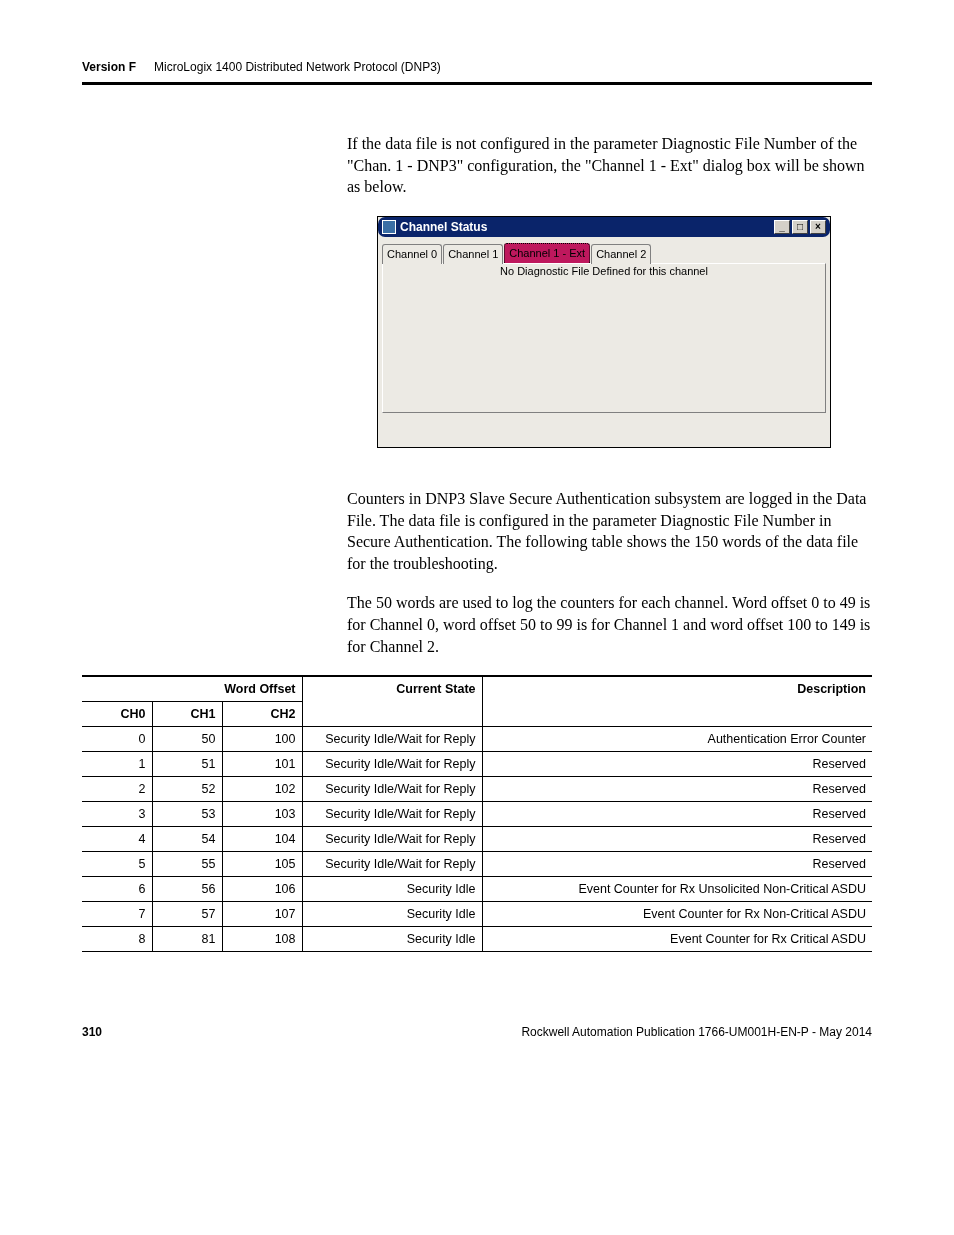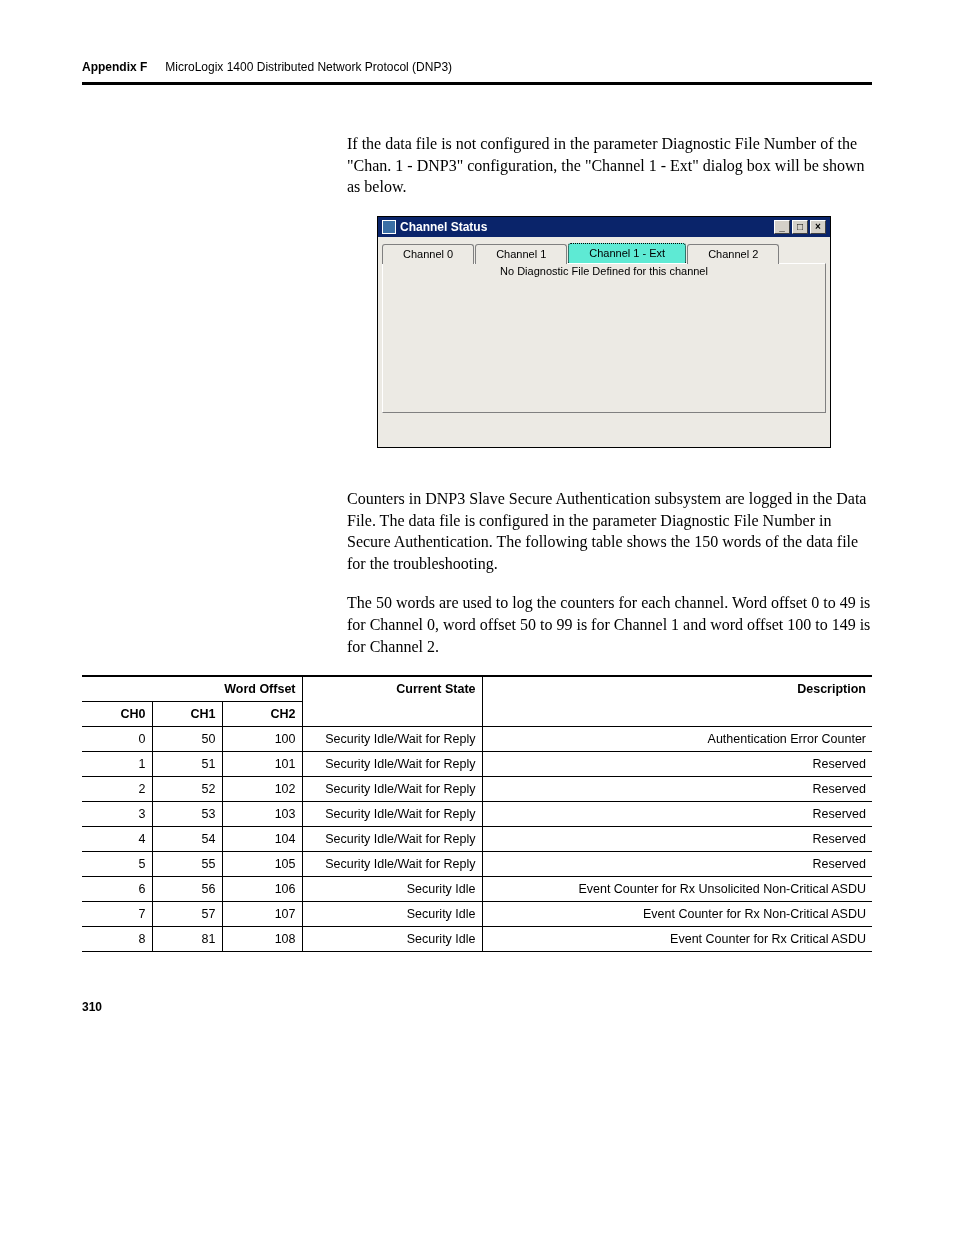--- a/index.html
+++ b/index.html
@@ -43,20 +43,21 @@
     font-family: Tahoma, Arial, sans-serif;
   }
   .dlg-title {
     background: #0a246a;
     color: #fff;
     font-size: 12px;
     font-weight: bold;
     padding: 2px 4px;
     display: flex;
     align-items: center;
+    border-radius: 7px;
   }
   .dlg-title .t-icon {
     display: inline-block;
     width: 14px; height: 14px;
     background: #3a6ea5;
     border: 1px solid #fff;
     margin-right: 4px;
   }
   .dlg-title .spacer { flex: 1; }
   .win-btn {
@@ -76,34 +77,34 @@
     padding: 6px 4px 4px 4px;
     height: 210px;
   }
   .tabs {
     display: flex;
     font-size: 11px;
     position: relative;
     z-index: 2;
   }
   .tab {
-    padding: 2px 20px;
+    padding: 2px 4px;
     background: #eceae4;
     border: 1px solid #808080;
     border-bottom: none;
     border-top-left-radius: 3px;
     border-top-right-radius: 3px;
     margin-right: 1px;
     position: relative;
     top: 1px;
   }
   .tab.active {
     border: 1px dotted #000;
     border-bottom: none;
-    background: #5eead4;
+    background: #be185d;
     top: 0;
   }
   .tab-pane {
     height: 150px;
     background: #eceae4;
     border: 1px solid #808080;
     border-top-color:#fff; border-left-color:#fff;
     display: flex;
     justify-content: center;
     font-size: 11px;
@@ -137,35 +138,35 @@
     border-top: 2px solid #000;
     border-bottom: 1px solid #000;
   }
   table.data thead tr.sub th {
     border-top: none;
   }
   table.data .col-border {
     border-right: 1px solid #000;
   }
   .footer {
-    margin-top: 48px;
+    margin-top: 73px;
     display: flex;
     font-size: 12px;
     font-family: Arial, Helvetica, sans-serif;
   }
   .footer .pn { font-weight: bold; }
   .footer .spacer { flex: 1; }
 </style>
 </head>
 <body>
 
 <div class="page">
 
   <div class="running-head">
-    <span class="appendix">Appendix F</span>
+    <span class="appendix">Version F</span>
     <span class="title">MicroLogix 1400 Distributed Network Protocol (DNP3)</span>
   </div>
 
   <div class="body-col">
     <p>If the data file is not configured in the parameter Diagnostic File Number of the "Chan. 1 - DNP3" configuration, the "Channel 1 - Ext" dialog box will be shown as below.</p>
 
     <div class="dialog">
       <div class="dlg-title">
         <span class="t-icon"></span>
         <span>Channel Status</span>
@@ -277,15 +278,16 @@
             <td class="col-border">Security Idle</td>
             <td>Event Counter for Rx Critical ASDU</td>
           </tr>
         </tbody>
     </table>
   </div>
 
   <div class="footer">
     <span class="pn">310</span>
     <span class="spacer"></span>
+    <span>Rockwell Automation Publication 1766-UM001H-EN-P - May 2014</span>
   </div>
 
 </div>
 
 </body></html>

